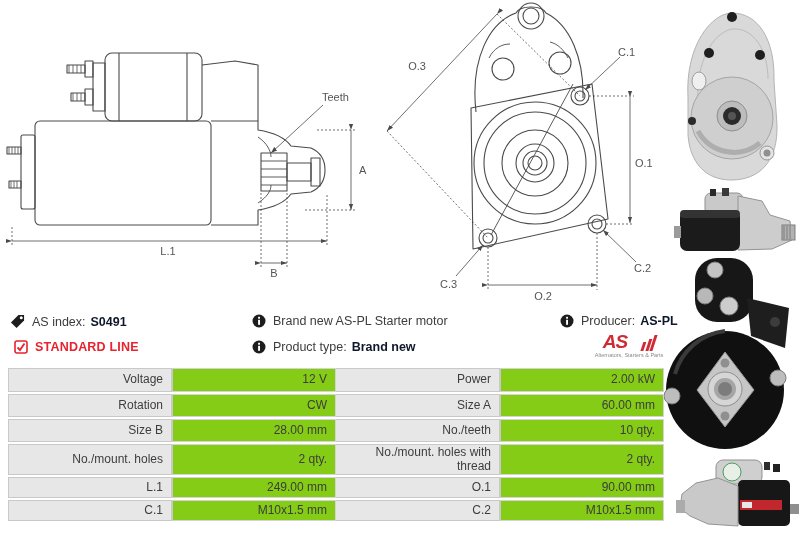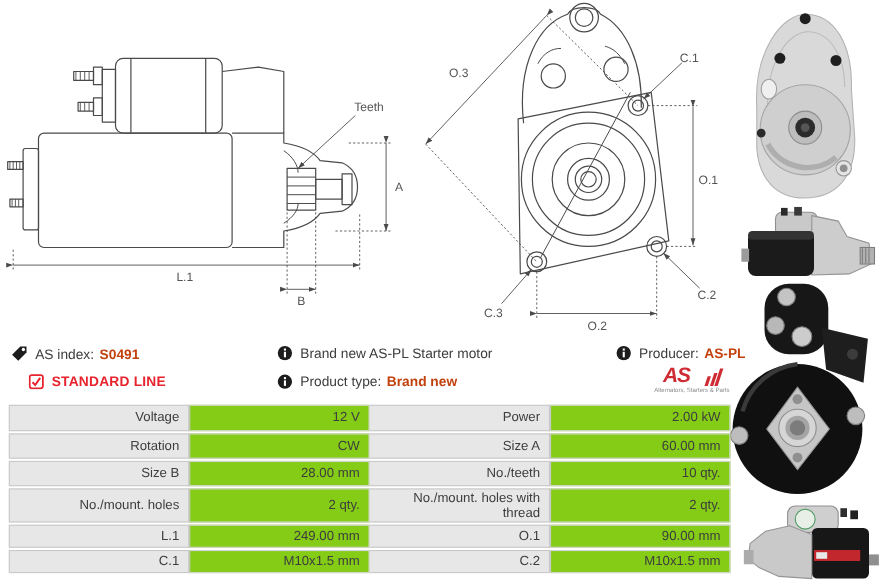--- a/index.html
+++ b/index.html
@@ -3,21 +3,21 @@
 <meta charset="utf-8">
 <style>
   html,body{margin:0;padding:0;background:#fff;}
   .page{position:relative;width:800px;height:533px;background:#fff;overflow:hidden;
         font-family:"Liberation Sans", sans-serif;color:#3d3d3d;}
   svg text{font-family:"Liberation Sans", sans-serif;}
   .abs{position:absolute;}
 
   
   .info-line{position:absolute;display:flex;align-items:center;gap:7px;font-size:12.5px;color:#3c3c3c;white-space:nowrap;}
-  .info-line b{color:#c2410c;}
+  .info-line b{color:#0f172a;}
   .red-line{color:#e8232e;font-weight:bold;letter-spacing:.2px;}
   .icon{display:inline-flex;flex:0 0 auto;}
 
   
   .aspl-logo{position:absolute;left:594px;top:331px;width:70px;text-align:center;}
   .aspl-mark{display:flex;align-items:flex-end;justify-content:center;gap:16px;height:20px;}
   .aspl-as{font-style:italic;font-weight:900;font-size:19px;line-height:18px;color:#cf2b34;letter-spacing:-1px;}
   .aspl-bars{display:flex;gap:1.5px;align-items:flex-end;height:16px;transform:skewX(-18deg);}
   .aspl-bars i{display:block;width:3px;background:#cf2b34;}
   .aspl-bars i:nth-child(1){height:9px;}
@@ -230,21 +230,21 @@
     <span class="icon">
       <svg width="15" height="15" viewBox="0 0 16 16">
           <polygon points="1,9 9,1 15,1 15,7 7,15" fill="#1d1d1d"></polygon>
           <circle cx="12" cy="4" r="1.6" fill="#fff"></circle>
         </svg>
     </span>
     <span>AS index:</span>
       <b style="margin-left:-2px;">S0491</b>
   </div>
 
-  <div class="info-line red-line" style="left:26px;top:340px;">
+  <div class="info-line red-line" style="left:14px;top:340px;">
     <span class="icon">
       <svg width="14" height="14" viewBox="0 0 14 14">
           <rect x="1" y="1" width="12" height="12" rx="2" fill="none" stroke="#e8232e" stroke-width="1.6"></rect>
           <polyline points="3.5,7.5 6,10 10.5,3.5" fill="none" stroke="#e8232e" stroke-width="1.8"></polyline>
         </svg>
     </span>
     <span>STANDARD LINE</span>
   </div>
 
   <div class="info-line" style="left:252px;top:314px;">

